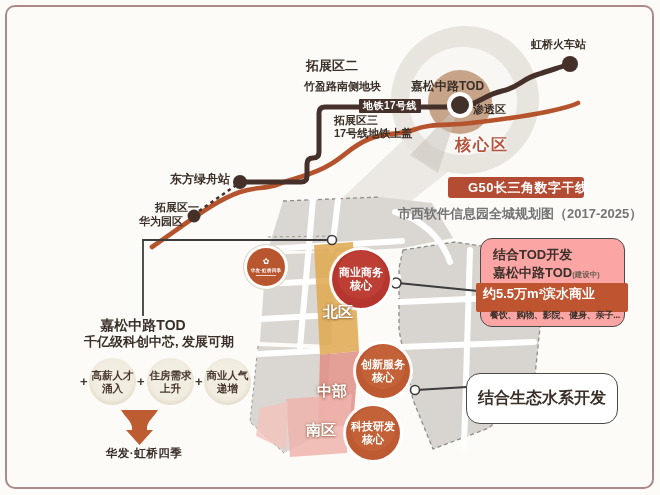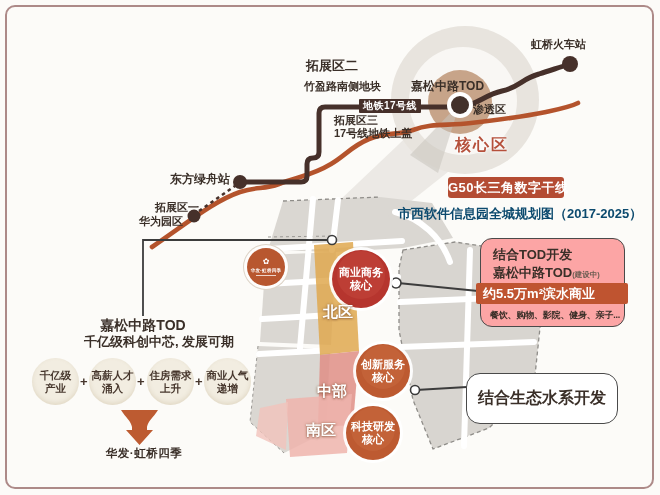--- a/index.html
+++ b/index.html
@@ -6,39 +6,39 @@
   .canvas{
     position:relative;width:660px;height:495px;overflow:hidden;
     background:#fcfbf8;font-family:"Liberation Sans",sans-serif;
   }
   .frame{
     position:absolute;left:5px;top:5px;right:6px;bottom:6px;
     border:2px solid #ad8a88;border-radius:10px;pointer-events:none;z-index:50;
   }
   svg.layer{position:absolute;left:0;top:0;z-index:1;}
   .lb{position:absolute;z-index:10;font-weight:bold;color:#3a2f28;white-space:nowrap;line-height:1.15;}
-  .rust{color:#0c4a6e;text-align:center;}
+  .rust{color:#737373;text-align:center;}
   .coreZone{font-size:16px;letter-spacing:2px;color:#b5503b;text-shadow:0 0 3px #fff,0 0 5px #fff;}
   .badge-metro{
     background:#46302a;color:#fff;font-size:10px;height:14px;line-height:14px;
     padding:0 4px;border-radius:1px;letter-spacing:.5px;
   }
   .badge-g50{
     background:#b44c33;color:#fff;font-size:13px;width:116px;height:21px;line-height:21px;
-    text-align:center;border-radius:3px;letter-spacing:.5px;
+    text-align:center;border-radius:3px;letter-spacing:.5px;padding-left:20px;
   }
   .tod-box{
     position:absolute;left:480px;top:238px;width:143px;height:87px;z-index:10;
     background:#fca5a5;border:1.6px solid #4a4a4a;border-radius:12px;
   }
   .tod-box .l1{position:absolute;left:12px;top:7px;font-size:13px;font-weight:bold;color:#3a2f28;}
   .tod-box .l2{position:absolute;left:12px;top:25px;font-size:13px;font-weight:bold;color:#3a2f28;}
   .tod-box .note{font-size:7.5px;font-weight:bold;color:#6b5d52;}
   .tod-box .wbadge{
-    position:absolute;left:-5px;top:44px;width:152px;height:21px;line-height:21px;
+    position:absolute;left:-5px;top:44px;width:152px;height:29px;line-height:21px;
     background:#bf5430;color:#fff;font-size:13px;font-weight:bold;padding-left:7px;
     border-radius:2px;box-sizing:border-box;
   }
   .tod-box .detail{position:absolute;left:9px;top:70px;font-size:9px;font-weight:bold;color:#3a2f28;letter-spacing:-.2px;}
   .pill{
     position:absolute;left:466px;top:373px;z-index:10;background:#fff;
     border:1.6px solid #4a4a4a;border-radius:14px;padding:14px 11px;
     font-size:16px;font-weight:bold;color:#3a2f28;white-space:nowrap;
   }
   .zone{font-size:15px;color:#fff;text-align:center;width:44px;
@@ -199,24 +199,20 @@
 
   <div class="marker">
     <span class="flower">✿</span>
     <span class="mname">华发·虹桥四季</span>
     <span class="mrule"></span>
   </div>
 
   <div class="lb sum-title">嘉松中路TOD</div>
   <div class="lb sum-sub">千亿级科创中芯, 发展可期</div>
 
-  <div class="factor" style="left:32px;">
-    <span>千亿级</span>
-    <span>产业</span>
-  </div>
   <div class="plus" style="left:80px;">+</div>
   <div class="factor" style="left:89px;">
     <span>高薪人才</span>
     <span>涌入</span>
   </div>
   <div class="plus" style="left:137px;">+</div>
   <div class="factor" style="left:147px;">
     <span>住房需求</span>
     <span>上升</span>
   </div>

